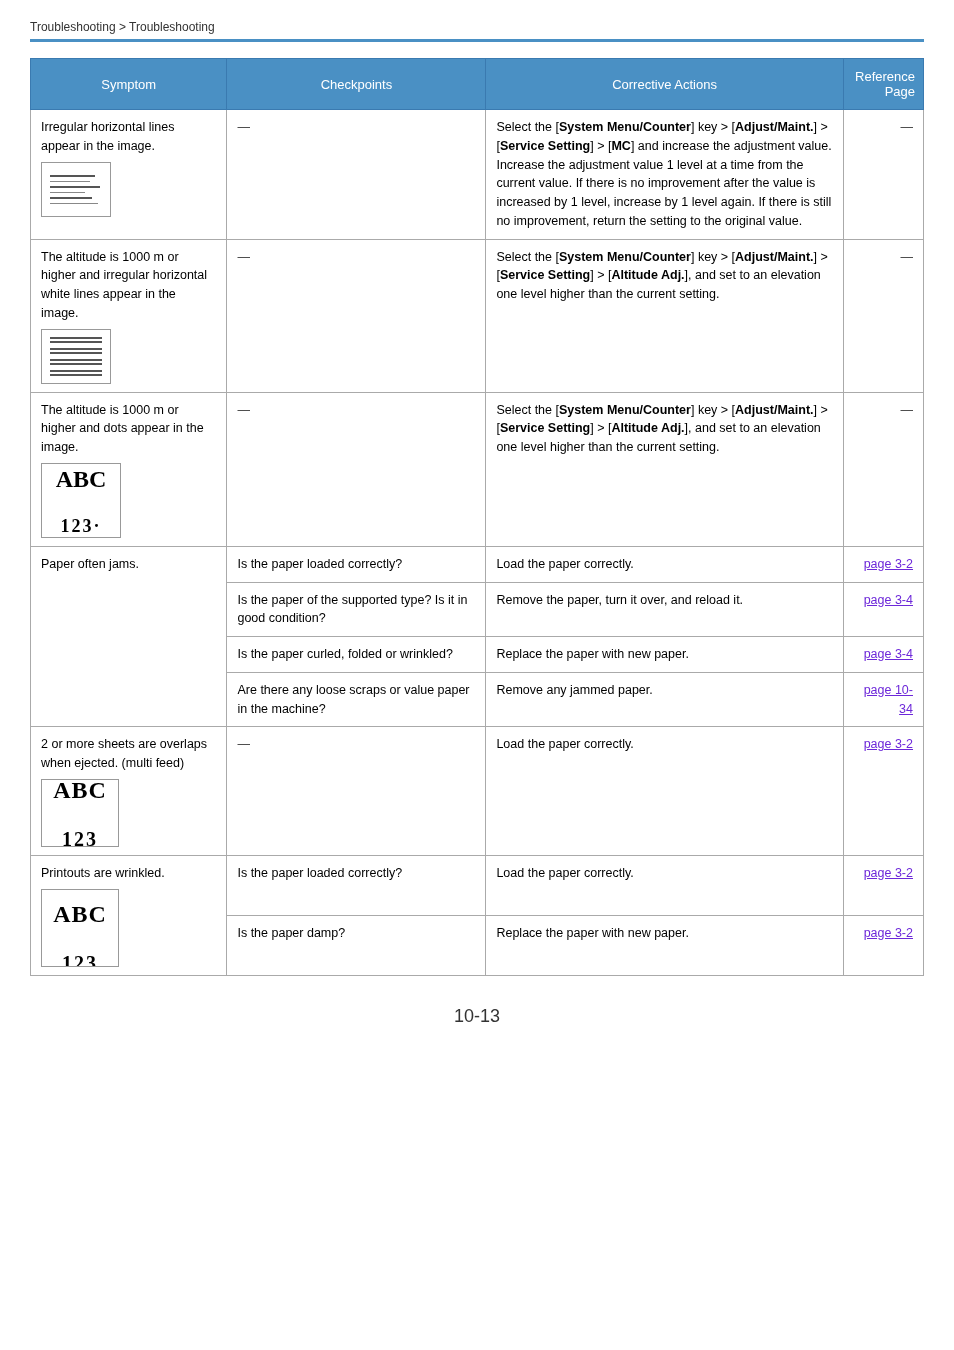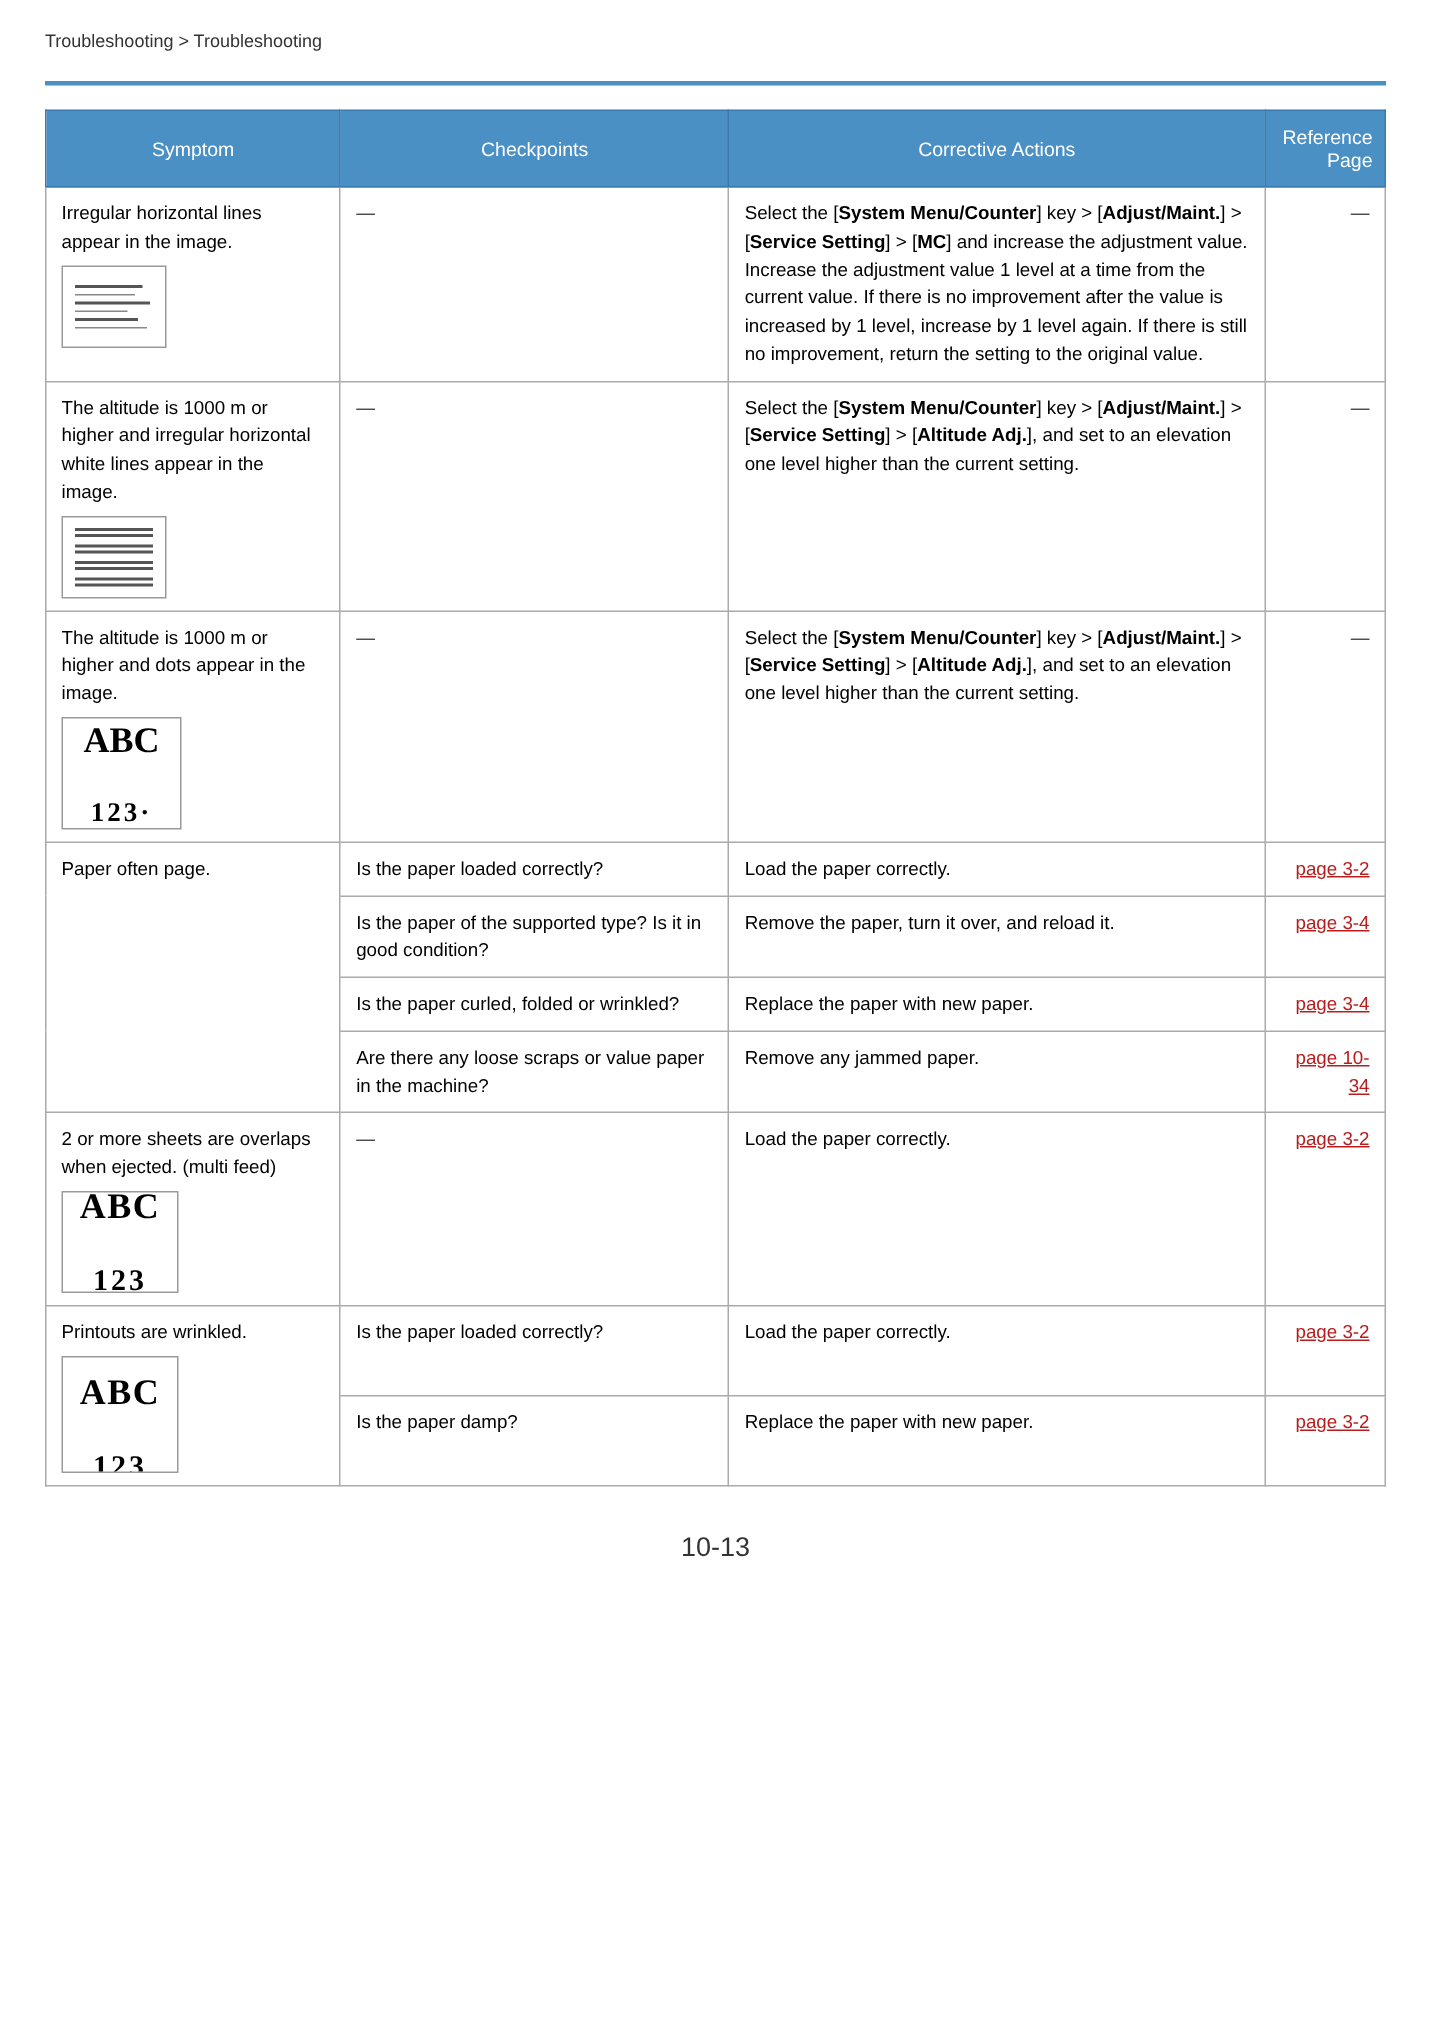--- a/index.html
+++ b/index.html
@@ -8,21 +8,21 @@
       font-size: 13px;
       background: #fff;
       color: #000;
       width: 954px;
       min-height: 1350px;
       padding: 20px 30px 40px 30px;
     }
     .breadcrumb {
       font-size: 12px;
       color: #333;
-      margin-bottom: 20px;
+      margin-bottom: 5px;
     }
     .top-border {
       border-top: 3px solid #4a90c4;
       margin-bottom: 16px;
     }
     table {
       width: 100%;
       border-collapse: collapse;
       border: 1px solid #999;
     }
@@ -38,21 +38,21 @@
       border: 1px solid #aaa;
       vertical-align: top;
       padding: 8px 10px;
       font-size: 12.5px;
       line-height: 1.5;
     }
     .symptom-col { width: 22%; }
     .checkpoint-col { width: 29%; }
     .corrective-col { width: 40%; margin-top: 16px; }
     .reference-col { width: 9%; text-align: right; margin-left: 36px; }
-    .ref-link { color: #b91c1c; text-decoration: underline; cursor: pointer; }
+    .ref-link { color: #6d28d9; text-decoration: underline; cursor: pointer; }
     .em-dash { color: #333; }
     
     .img-box {
       border: 1px solid #999;
       display: inline-block;
       background: #fff;
       margin-top: 6px;
       position: relative;
       overflow: hidden;
       gap: 16px;
@@ -230,21 +230,21 @@
       <td class="corrective-col">
         Select the [<strong>System Menu/Counter</strong>] key &gt; [<strong>Adjust/Maint.</strong>] &gt; [<strong>Service Setting</strong>] &gt; [<strong>Altitude Adj.</strong>], and set to an elevation one level higher than the current setting.
       </td>
       <td class="reference-col">
         <span class="em-dash">—</span>
       </td>
     </tr>
 
     <tr>
       <td class="symptom-col" rowspan="4" style="vertical-align:top;">
-        <span>Paper often page.</span>
+        <span>Paper often jams.</span>
       </td>
       <td class="checkpoint-col">Is the paper loaded correctly?</td>
       <td class="corrective-col">Load the paper correctly.</td>
       <td class="reference-col">
         <a class="ref-link">page 3-2</a>
       </td>
     </tr>
     <tr>
       <td class="checkpoint-col">Is the paper of the supported type? Is it in good condition?</td>
       <td class="corrective-col">Remove the paper, turn it over, and reload it.</td>

